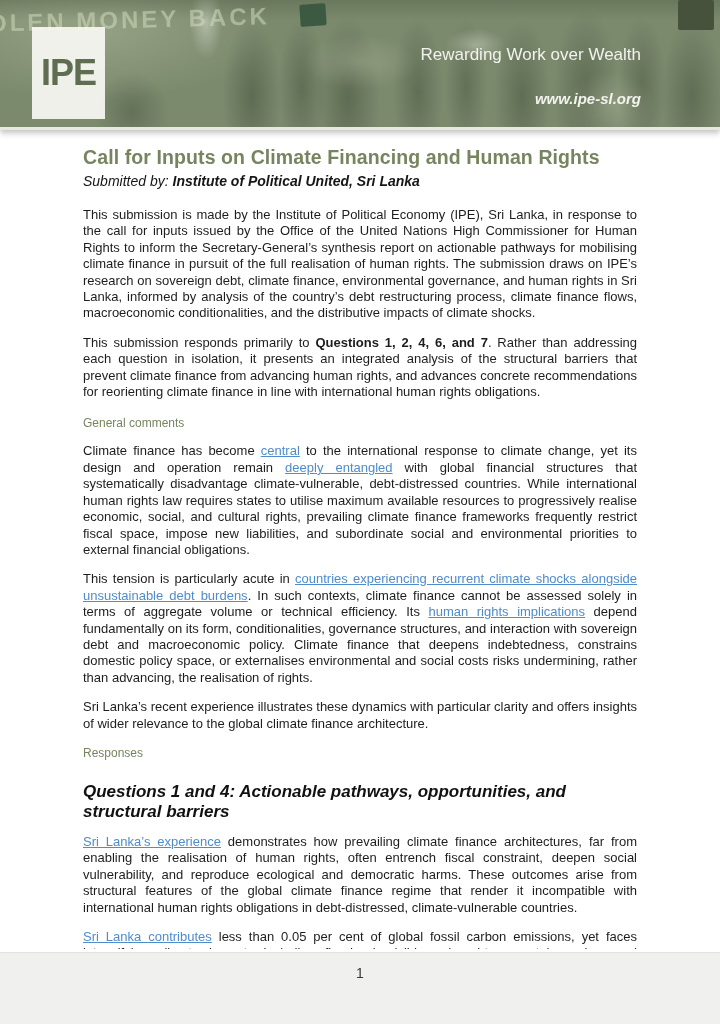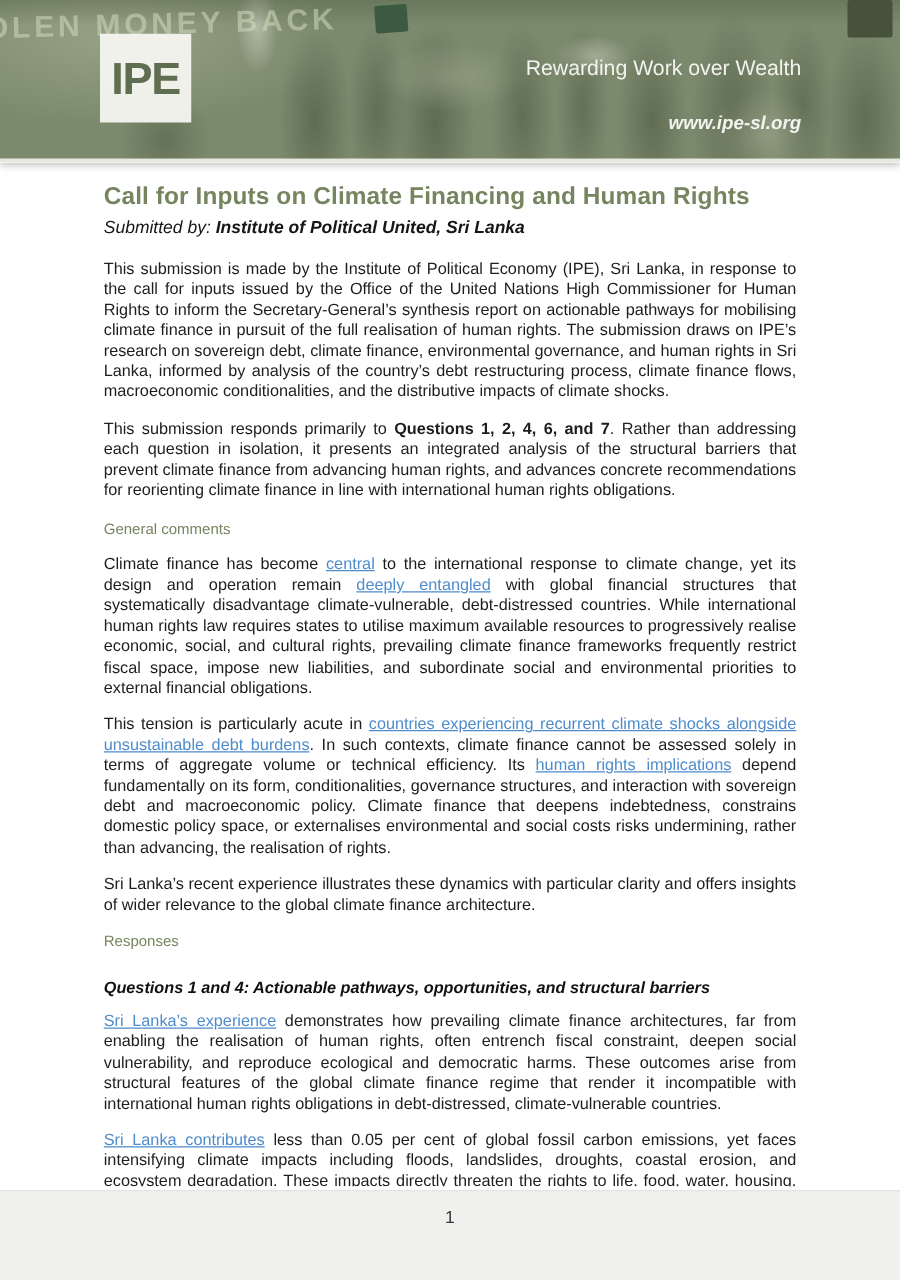--- a/index.html
+++ b/index.html
@@ -45,23 +45,23 @@
       radial-gradient(ellipse 52px 58px at 132px 112px, rgba(47,60,40,0.30), rgba(47,60,40,0) 70%);
   }
   .graffiti{
     position:absolute;left:-12px;top:6px;
     font-size:24px;font-weight:bold;letter-spacing:3px;white-space:nowrap;
     color:rgba(212,223,191,0.52);transform:rotate(-1.5deg);
   }
   .sign-a{position:absolute;left:300px;top:4px;width:26px;height:22px;background:#3c5a41;transform:rotate(-4deg);border-radius:2px;}
   .sign-b{position:absolute;right:6px;top:0;width:36px;height:30px;background:#47523c;border-radius:2px;}
   .logo-box{
-    position:absolute;left:32px;top:27px;width:73px;height:71px;
+    position:absolute;left:32px;top:27px;width:73px;height:92px;
     background:rgba(248,248,243,0.93);
-    display:flex;align-items:center;justify-content:center;margin-left:48px;
+    display:flex;align-items:center;justify-content:center;
   }
   .logo-abbr{font-size:36px;font-weight:bold;color:#5f6e50;letter-spacing:-1px;}
   .org-name{position:absolute;left:113px;top:28px;color:#f4f5f0;line-height:1;}
   .org-line1{font-size:19px;font-weight:normal;opacity:0.95;margin-bottom:8px;letter-spacing:0.5px;}
   .org-line2,.org-line3{font-size:26px;font-weight:bold;letter-spacing:0.5px;margin-bottom:4px;}
   .tagline{
     position:absolute;right:79px;top:45px;color:#f2f3ee;font-size:17px;
   }
   .website{
     position:absolute;right:79px;top:90px;color:#f2f3ee;
@@ -77,21 +77,21 @@
     margin:0 0 4px 0;font-size:19.5px;font-weight:bold;color:var(--accent);
     letter-spacing:0.1px;
   }
   .subtitle{margin:0 0 18px 0;font-size:14px;font-style:italic;color:#161616;}
   .subtitle .b{font-weight:bold;}
   .sec-heading{
     margin:16px 0 13px 0;font-size:12px;font-weight:normal;color:var(--accent);
   }
   .sec-heading.gap-before{margin-top:14px;}
   .sub-heading{
-    margin:22px 0 12px 0;font-size:13px;font-weight:bold;font-style:italic;color:#111111;
+    margin:22px 0 12px 0;font-size:17px;font-weight:bold;font-style:italic;color:#111111;
   }
   .para{
     margin:0 0 13px 0;font-size:13px;line-height:16.4px;
     text-align:justify;color:var(--ink);
   }
   .para .b{font-weight:bold;}
   .para a{color:var(--link);text-decoration:underline;cursor:pointer;}
 
   
   .footer{

